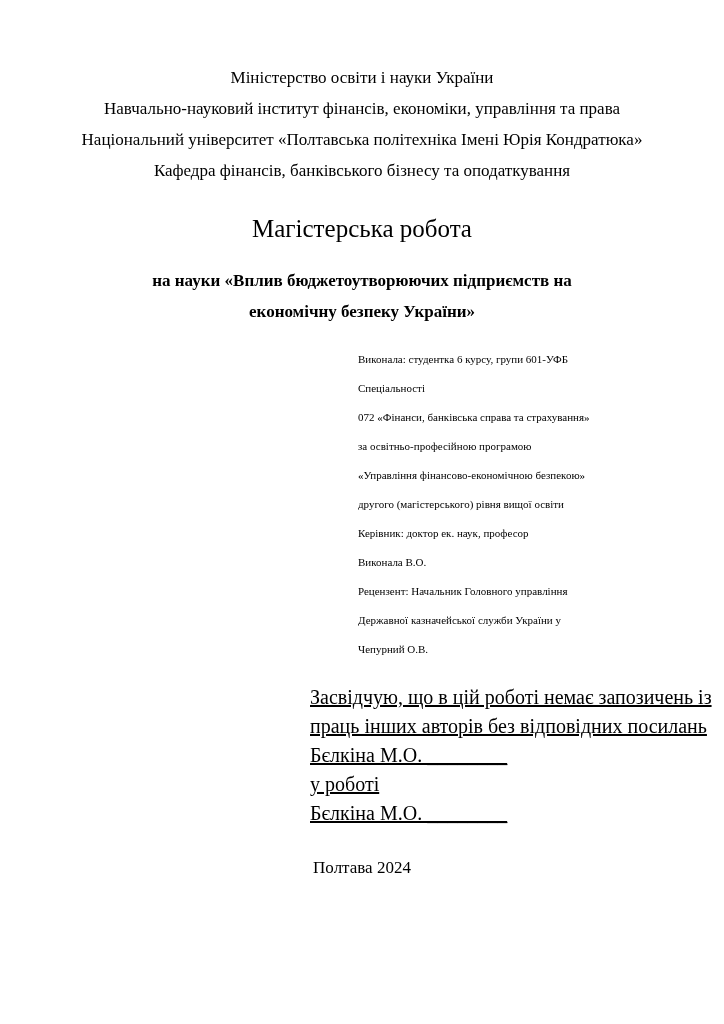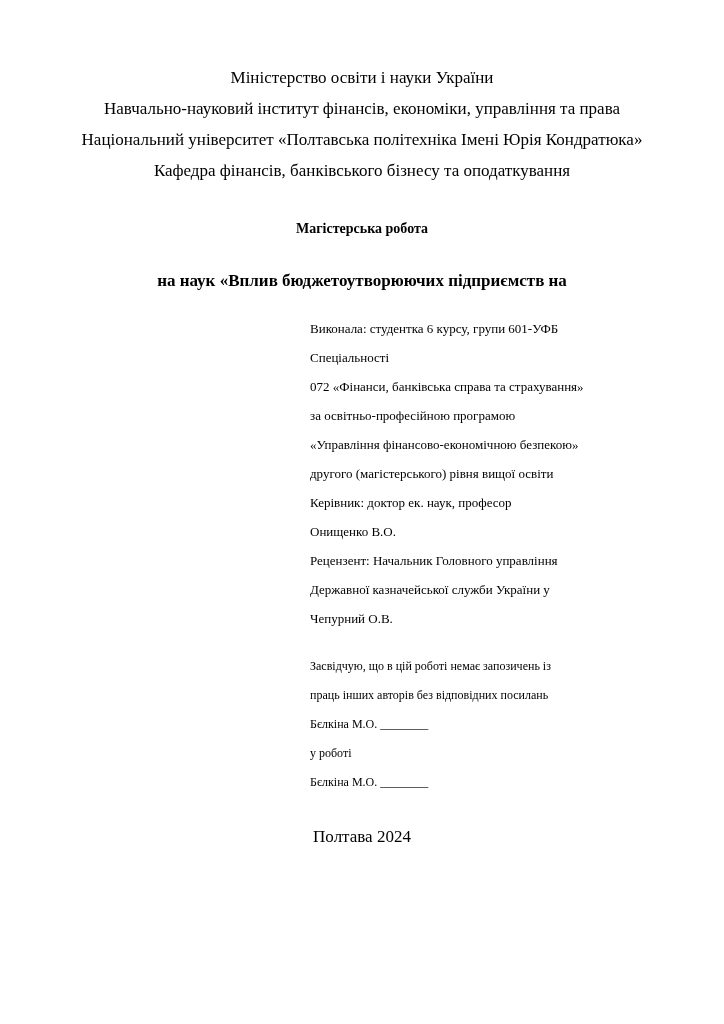--- a/index.html
+++ b/index.html
@@ -21,49 +21,51 @@
     padding-top: 62px;
   }
   .header .line {
     font-size: 17px;
     line-height: 31px;
     text-align: center;
     white-space: nowrap;
   }
   .title {
     margin: 27px 0 0 0;
-    font-size: 14px;
-    font-weight: bold;
+    font-size: 25px;
+    font-weight: normal;
     line-height: 31px;
     text-align: center;
   }
   .topic {
     margin-top: 21px;
   }
   .topic .line {
     font-size: 17px;
     font-weight: bold;
     line-height: 31px;
     text-align: center;
   }
   .details {
     margin: 18px 0 0 310px;
   }
   .details .line {
-    font-size: 13px;
+    font-size: 11px;
     line-height: 29px;
     white-space: nowrap;
+    margin-left: 48px;
   }
   .attestation {
     margin: 19px 0 0 310px;
   }
   .attestation .line {
-    font-size: 12px;
+    font-size: 20px;
     line-height: 29px;
     white-space: nowrap;
+    text-decoration: underline;
   }
   .footer {
     margin-top: 24px;
     font-size: 17px;
     line-height: 31px;
     text-align: center;
   }
 </style>
 </head>
 <body>
@@ -73,32 +75,33 @@
   <div class="header">
     <div class="line">Міністерство освіти і науки України</div>
     <div class="line">Навчально-науковий інститут фінансів, економіки, управління та права</div>
     <div class="line">Національний університет «Полтавська політехніка Імені Юрія Кондратюка»</div>
     <div class="line">Кафедра фінансів, банківського бізнесу та оподаткування</div>
   </div>
 
   <h1 class="title">Магістерська робота</h1>
 
   <div class="topic">
-    <div class="line">на наук «Вплив бюджетоутворюючих підприємств на</div>
+    <div class="line">на науки «Вплив бюджетоутворюючих підприємств на</div>
+    <div class="line">економічну безпеку України»</div>
   </div>
 
   <div class="details">
     <div class="line">Виконала: студентка 6 курсу, групи 601-УФБ</div>
     <div class="line">Спеціальності</div>
     <div class="line">072 «Фінанси, банківська справа та страхування»</div>
     <div class="line">за освітньо-професійною програмою</div>
     <div class="line">«Управління фінансово-економічною безпекою»</div>
     <div class="line">другого (магістерського) рівня вищої освіти</div>
     <div class="line">Керівник: доктор ек. наук, професор</div>
-    <div class="line">Онищенко В.О.</div>
+    <div class="line">Виконала В.О.</div>
     <div class="line">Рецензент: Начальник Головного управління</div>
     <div class="line">Державної казначейської служби України у</div>
     <div class="line">Чепурний О.В.</div>
   </div>
 
   <div class="attestation">
     <div class="line">Засвідчую, що в цій роботі немає запозичень із</div>
     <div class="line">праць інших авторів без відповідних посилань</div>
     <div class="line">Бєлкіна М.О. ________</div>
     <div class="line">у роботі</div>

